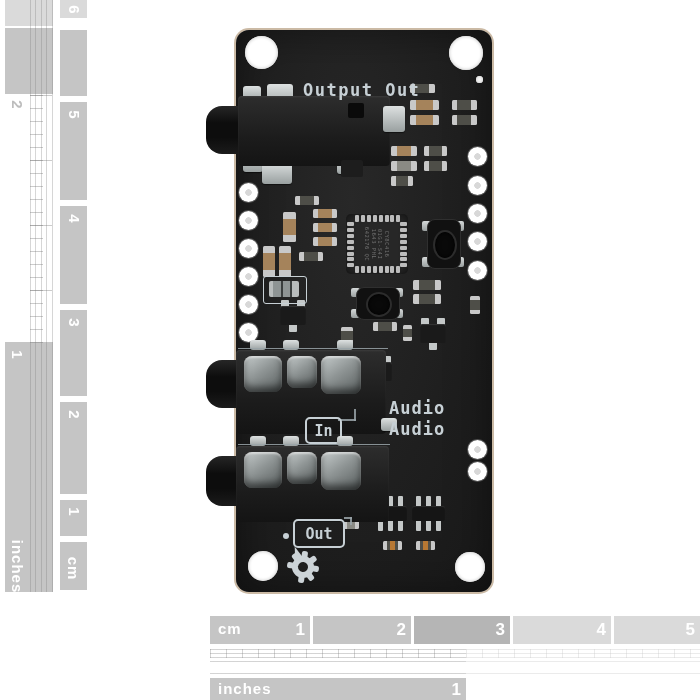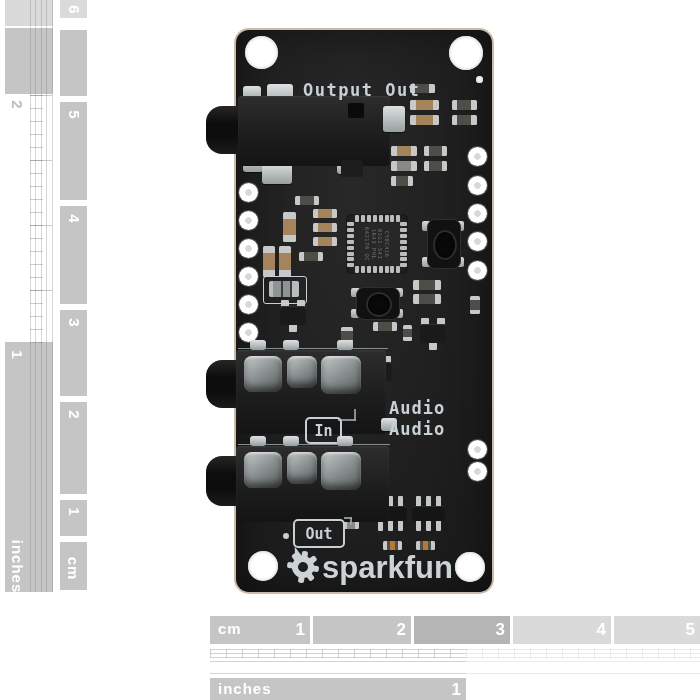--- a/index.html
+++ b/index.html
@@ -323,15 +323,14 @@
         <rect x="3" y="18" width="8" height="6" rx="2"></rect>
         <rect x="27" y="18" width="8" height="6" rx="2"></rect>
         <rect x="16" y="5" width="6" height="8" rx="2" transform="rotate(45 19 21)"></rect>
         <rect x="16" y="5" width="6" height="8" rx="2" transform="rotate(-45 19 21)"></rect>
         <rect x="16" y="5" width="6" height="8" rx="2" transform="rotate(135 19 21)"></rect>
         <polygon points="8,2 17,11 10,14"></polygon>
       </g>
     </g>
     <circle cx="19" cy="21" r="5" fill="#1f1f1f" transform="rotate(8 19 21)"></circle>
   </svg>
-  <div class="logo-word">sparkfun</div>
 
 </div>
 
 </body></html>

